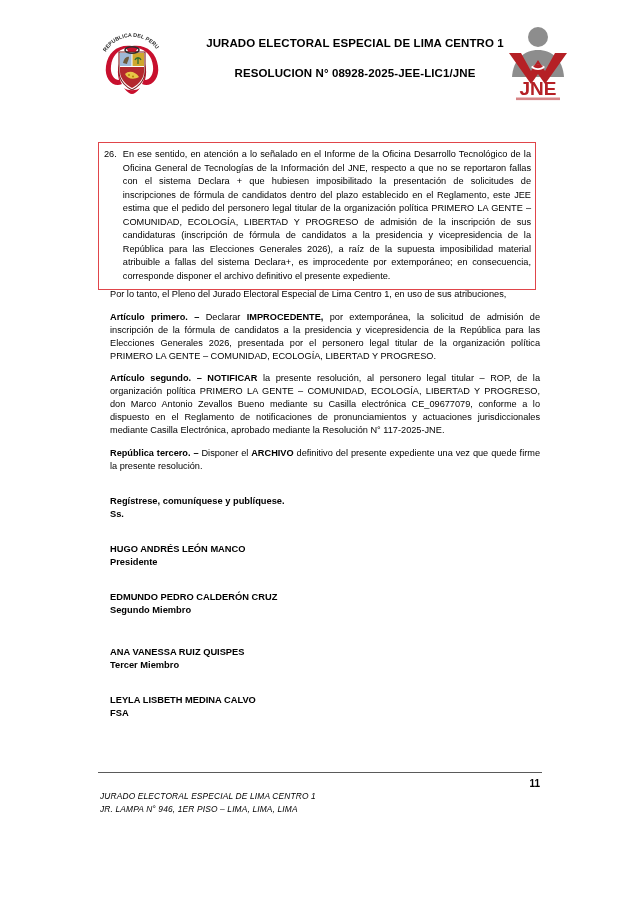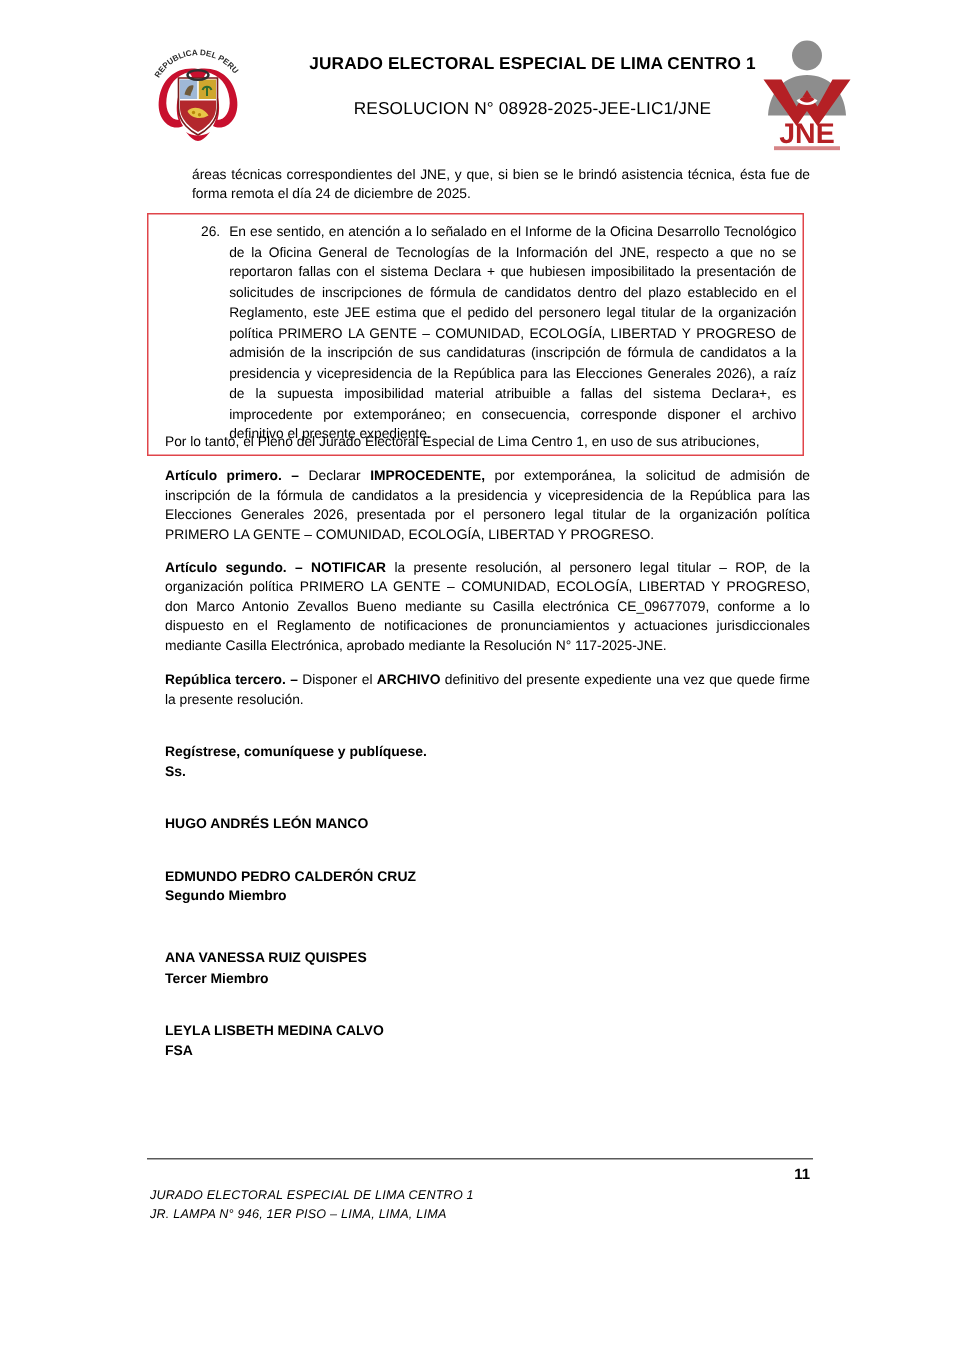--- a/index.html
+++ b/index.html
@@ -37,21 +37,21 @@
     text-align: center;
   }
   .title-main {
     font-size: 11.5px;
     font-weight: bold;
     letter-spacing: 0.1px;
     line-height: 1.3;
   }
   .title-sub {
     font-size: 11.5px;
-    font-weight: normal;
+    font-weight: bold;
     letter-spacing: 0.1px;
     margin-top: 16px;
   }
 
   
   .logo-peru {
     position: absolute;
     left: 96px;
     top: 22px;
     width: 72px;
@@ -89,21 +89,20 @@
   .red-box-inner {
     display: flex;
     align-items: flex-start;
   }
   .item-num {
     flex: 0 0 auto;
     font-size: 9.2px;
     line-height: 1.47;
     padding-right: 6px;
     white-space: nowrap;
-    margin-left: 30px;
   }
   .item-text {
     flex: 1 1 auto;
     font-size: 9.2px;
     line-height: 1.47;
     text-align: justify;
   }
 
   
   .flow {
@@ -212,21 +211,20 @@
         <path d="M31,45 C34,42 42,42 45,45 C42,49 34,49 31,45 Z" fill="#ffffff"></path>
         <path d="M33,44 C36,42 40,42 43,44 C41,47 35,47 33,44 Z" fill="#b52025"></path>
 
         <text x="38" y="73" text-anchor="middle" font-family="'Liberation Sans', sans-serif" font-size="19" font-weight="bold" fill="#b52025">JNE</text>
 
         <rect x="16" y="75.5" width="44" height="2.6" fill="#b52025" opacity="0.55"></rect>
       </svg>
     </div>
   </div>
 
-  <div class="intro-para">áreas técnicas correspondientes del JNE, y que, si bien se le brindó asistencia técnica, ésta fue de forma remota el día 24 de diciembre de 2025.</div>
 
   <div class="red-box">
     <div class="red-box-inner">
       <span class="item-num">26.</span>
       <span class="item-text">En ese sentido, en atención a lo señalado en el Informe de la Oficina Desarrollo Tecnológico de la Oficina General de Tecnologías de la Información del JNE, respecto a que no se reportaron fallas  con el sistema  Declara + que  hubiesen imposibilitado la presentación de solicitudes  de  inscripciones  de fórmula de  candidatos  dentro  del  plazo  establecido en  el Reglamento, este  JEE estima  que el pedido del personero  legal  titular  de  la organización política PRIMERO LA GENTE – COMUNIDAD, ECOLOGÍA, LIBERTAD Y PROGRESO de admisión  de  la inscripción de  sus  candidaturas (inscripción  de   fórmula de candidatos  a  la presidencia y vicepresidencia de la República para las Elecciones Generales 2026), a raíz de la supuesta imposibilidad material atribuible a fallas del sistema Declara+, es improcedente por extemporáneo; en consecuencia, corresponde disponer el archivo definitivo el presente expediente.</span>
     </div>
   </div>
 
   <div class="flow">
 
@@ -247,20 +245,21 @@
 
     <div class="spacer-sm"></div>
 
     <div class="sig-block">
       <div class="sig-line">Regístrese, comuníquese y publíquese.</div>
       <div class="sig-line">Ss.</div>
 
       <div class="spacer-md"></div>
 
       <div class="sig-line">HUGO ANDRÉS LEÓN MANCO</div>
+      <div class="sig-line">Presidente</div>
 
       <div class="spacer-md"></div>
 
       <div class="sig-line">EDMUNDO PEDRO CALDERÓN CRUZ</div>
       <div class="sig-line">Segundo Miembro</div>
 
       <div class="spacer-lg"></div>
 
       <div class="sig-line">ANA VANESSA RUIZ QUISPES</div>
       <div class="sig-line">Tercer Miembro</div>

